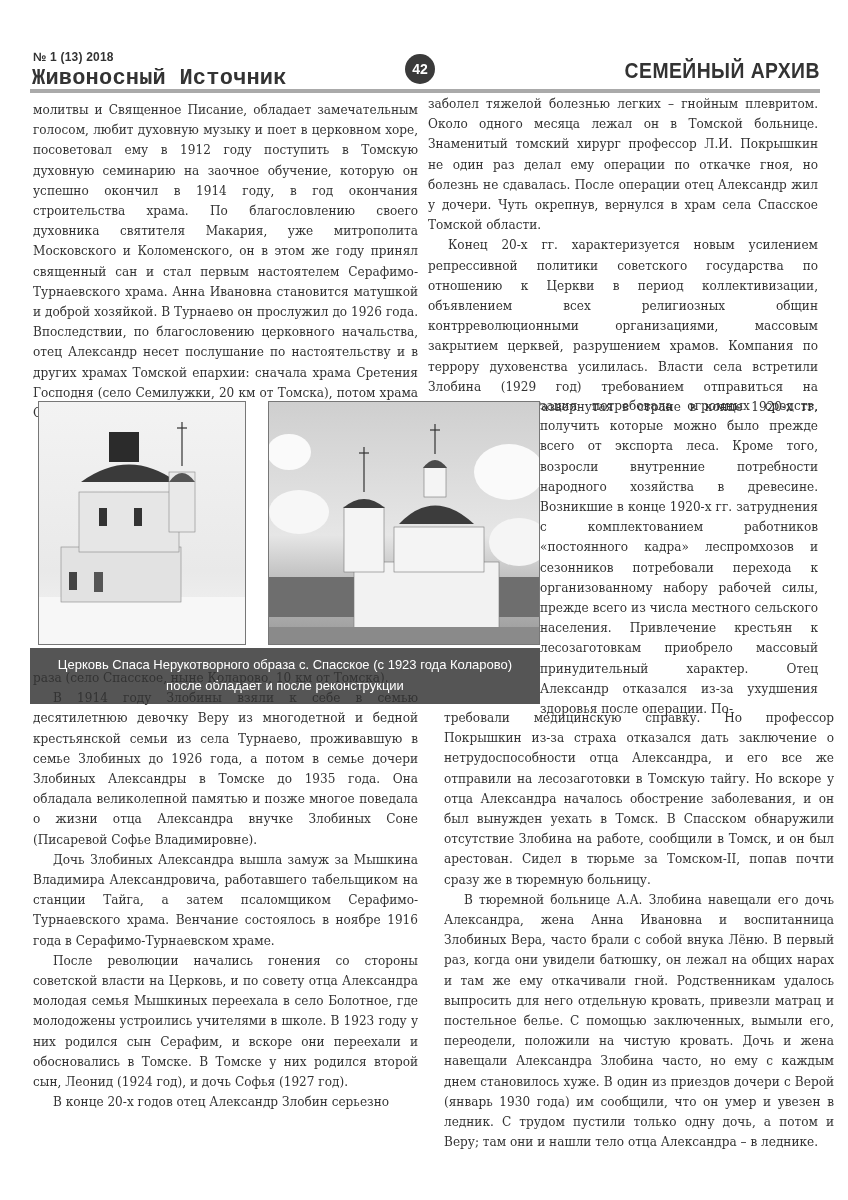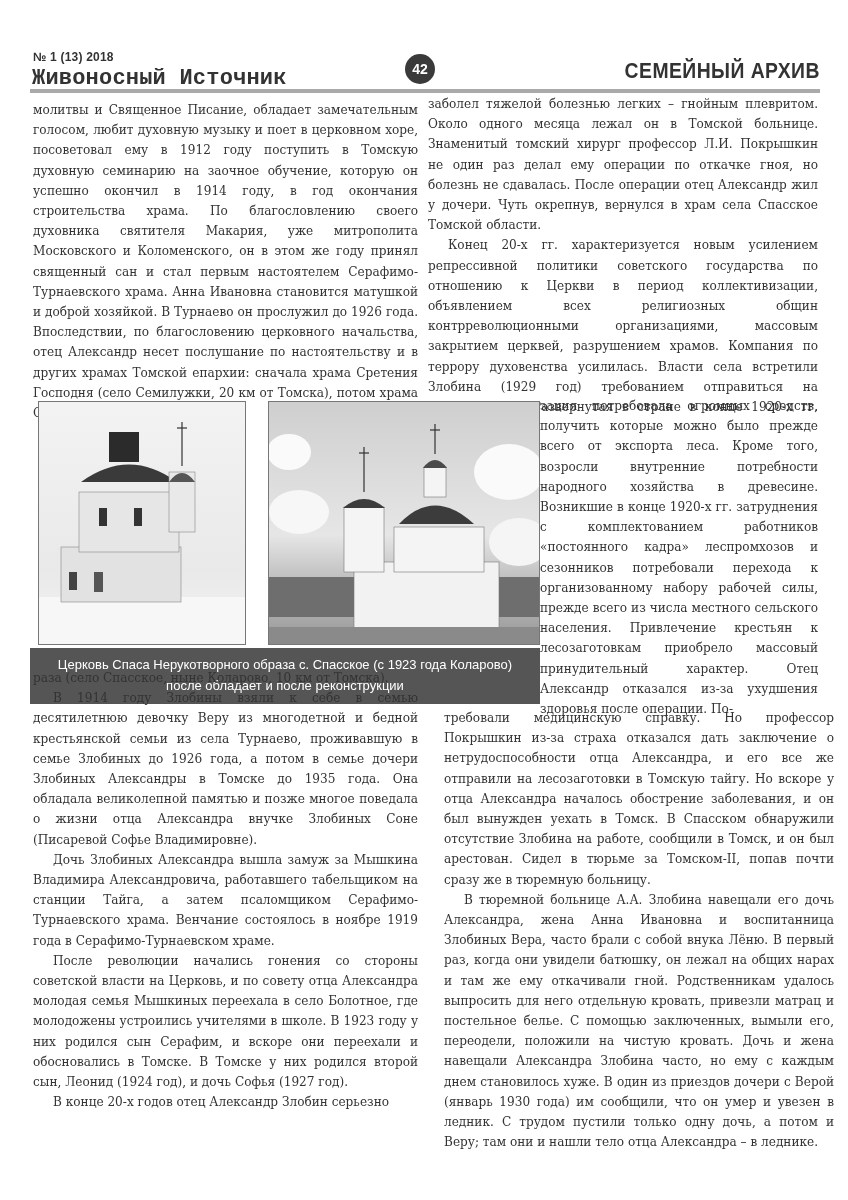--- a/index.html
+++ b/index.html
@@ -91,21 +91,21 @@
   </div>
 </div>
 
 <div class="col col-right-wrap">
   <p>зация потребовала огромных средств, получить которые можно было прежде всего от экспорта леса. Кроме того, возросли внутренние потребности народного хозяйства в древесине. Возникшие в конце 1920-х гг. затруднения с комплектованием работников «постоянного кадра» леспромхозов и сезонников потребовали перехода к организованному набору рабочей силы, прежде всего из числа местного сельского населения. Привлечение крестьян к лесозаготовкам приобрело массовый принудительный характер. Отец Александр отказался из-за ухудшения здоровья после операции. По-</p>
 </div>
 
 <div class="col col-left-bottom">
   <p>раза (село Спасское, ныне Коларово, 10 км от Томска).</p>
   <p class="ind">В 1914 году Злобины взяли к себе в семью десятилетнюю девочку Веру из многодетной и бедной крестьянской семьи из села Турнаево, проживавшую в семье Злобиных до 1926 года, а потом в семье дочери Злобиных Александры в Томске до 1935 года. Она обладала великолепной памятью и позже многое поведала о жизни отца Александра внучке Злобиных Соне (Писаревой Софье Владимировне).</p>
-  <p class="ind">Дочь Злобиных Александра вышла замуж за Мышкина Владимира Александровича, работавшего табельщиком на станции Тайга, а затем псаломщиком Серафимо-Турнаевского храма. Венчание состоялось в ноябре 1919 года в Серафимо-Турнаевском храме.</p>
+  <p class="ind">Дочь Злобиных Александра вышла замуж за Мышкина Владимира Александровича, работавшего табельщиком на станции Тайга, а затем псаломщиком Серафимо-Турнаевского храма. Венчание состоялось в ноябре 1916 года в Серафимо-Турнаевском храме.</p>
   <p class="ind">После революции начались гонения со стороны советской власти на Церковь, и по совету отца Александра молодая семья Мышкиных переехала в село Болотное, где молодожены устроились учителями в школе. В 1923 году у них родился сын Серафим, и вскоре они переехали и обосновались в Томске. В Томске у них родился второй сын, Леонид (1924 год), и дочь Софья (1927 год).</p>
   <p class="ind">В конце 20-х годов отец Александр Злобин серьезно</p>
 </div>
 
 <div class="col col-right-bottom">
   <p>требовали медицинскую справку. Но профессор Покрышкин из-за страха отказался дать заключение о нетрудоспособности отца Александра, и его все же отправили на лесозаготовки в Томскую тайгу. Но вскоре у отца Александра началось обострение заболевания, и он был вынужден уехать в Томск. В Спасском обнаружили отсутствие Злобина на работе, сообщили в Томск, и он был арестован. Сидел в тюрьме за Томском-II, попав почти сразу же в тюремную больницу.</p>
   <p class="ind">В тюремной больнице А.А. Злобина навещали его дочь Александра, жена Анна Ивановна и воспитанница Злобиных Вера, часто брали с собой внука Лёню. В первый раз, когда они увидели батюшку, он лежал на общих нарах и там же ему откачивали гной. Родственникам удалось выпросить для него отдельную кровать, привезли матрац и постельное белье. С помощью заключенных, вымыли его, переодели, положили на чистую кровать. Дочь и жена навещали Александра Злобина часто, но ему с каждым днем становилось хуже. В один из приездов дочери с Верой (январь 1930 года) им сообщили, что он умер и увезен в ледник. С трудом пустили только одну дочь, а потом и Веру; там они и нашли тело отца Александра – в леднике.</p>
 </div>
 
 </body></html>

